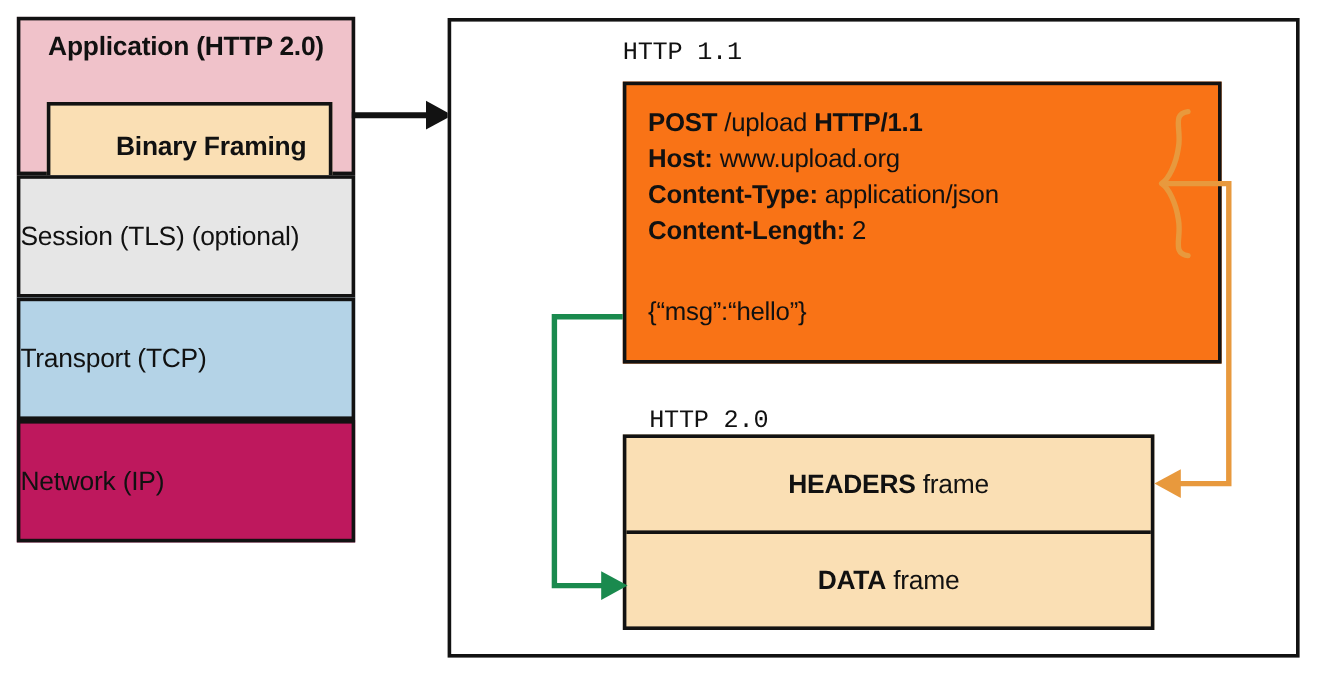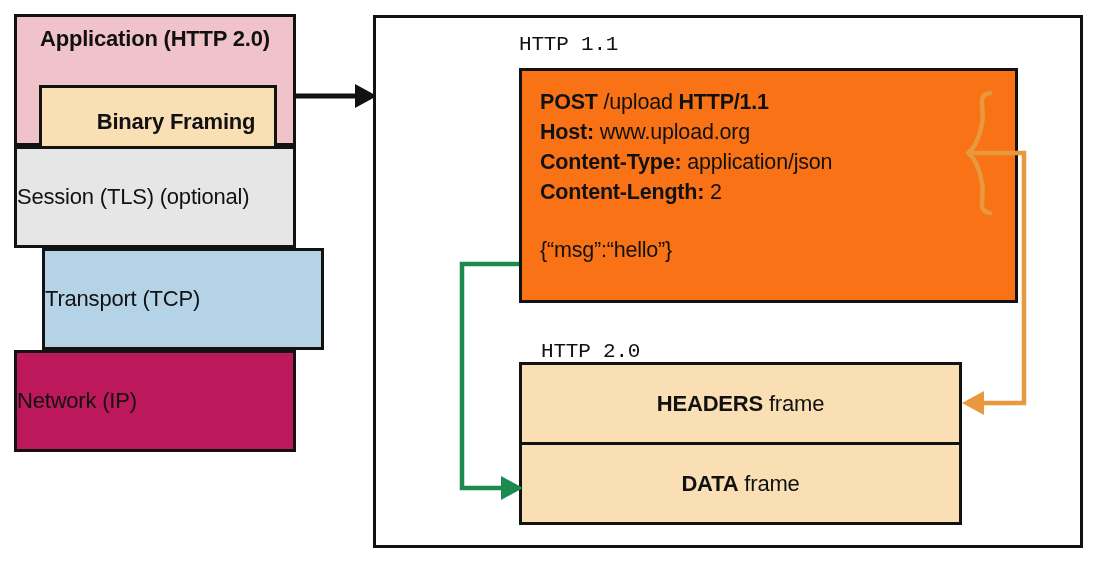--- a/index.html
+++ b/index.html
@@ -70,21 +70,20 @@
   }
   #layer-session {
     top: 132px;
     height: 102px;
     background: #e6e6e6;
   }
   #layer-transport {
     top: 234px;
     height: 102px;
     background: #b4d3e7;
-    margin-left: 28px;
   }
   #layer-network {
     top: 336px;
     height: 102px;
     background: #be185d;
   }
 
   
   #stack-arrow {
     position: absolute;
@@ -129,21 +128,21 @@
     padding: 16px 0 0 18px;
   }
   .msg-line {
     font-size: 21.5px;
     line-height: 30px;
     white-space: nowrap;
     letter-spacing: -0.2px;
   }
   .msg-line b { font-weight: bold; }
   #http11-body {
-    margin-top: 28px;
+    margin-top: 38px;
   }
 
   
   #frames-box {
     position: absolute;
     left: 519px;
     top: 362px;
     width: 443px;
     height: 163px;
     box-sizing: border-box;

